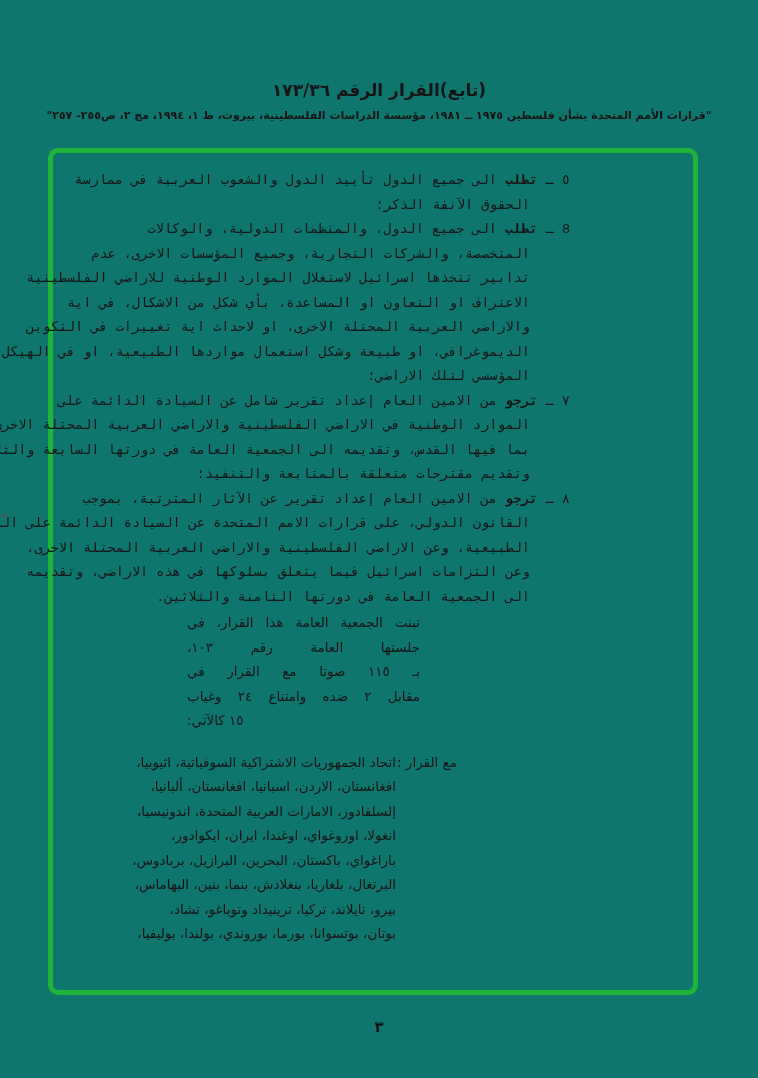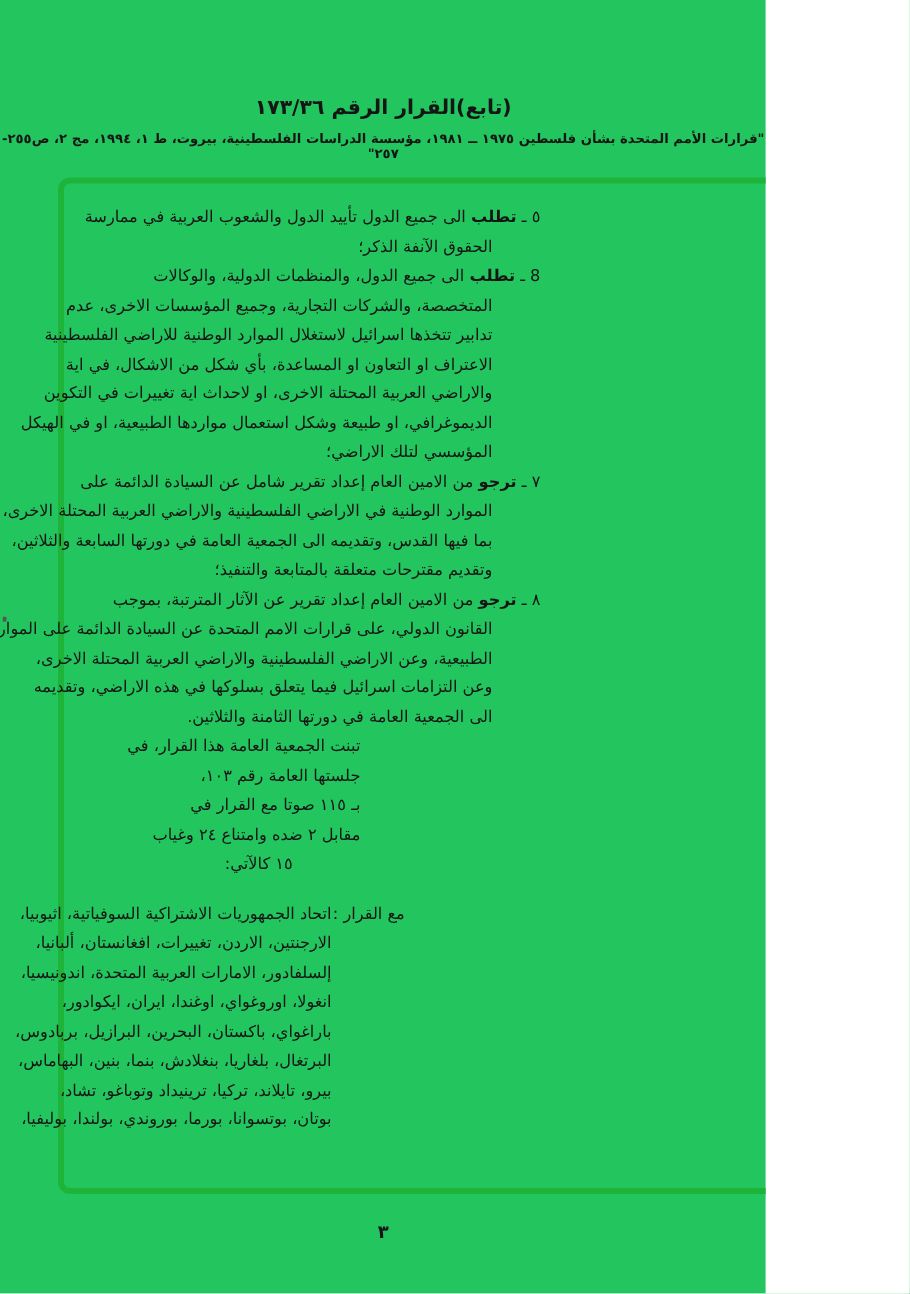--- a/index.html
+++ b/index.html
@@ -1,37 +1,37 @@
 <!DOCTYPE html>
 <html lang="ar"><head>
 <meta charset="utf-8">
 <style>
   html,body { margin:0; padding:0; background:#ffffff; }
   body { width:758px; height:1078px; font-family:"DejaVu Sans", sans-serif; }
-  .page { position:relative; width:638px; height:1078px; background:#22c55e; direction:rtl; color:#151515; overflow:hidden; }
+  .page { position:relative; width:758px; height:1078px; background:#0f766e; direction:rtl; color:#151515; overflow:hidden; }
 
   
   .header { position:absolute; top:80px; left:0; right:0; text-align:center; }
   .title  { font-size:17px; font-weight:bold; letter-spacing:0.5px; }
   .source { font-size:11px; font-weight:bold; margin-top:9px; }
 
   
   .frame { position:absolute; left:48px; top:148px; width:650px; height:847px;
            box-sizing:border-box; border:5px solid #1eb43a; border-radius:10px; }
 
   
   .content { position:absolute; left:0; right:0; top:169px;
              font-size:13.5px; line-height:24.5px; }
   .line { text-align:justify; text-align-last:justify; white-space:nowrap; }
   .line.end { text-align:left; text-align-last:right; }
   .line.endleft { text-align:center; text-align-last:left; }
   .line.out { margin-right:-40px; }  
   .bold { font-weight:bold; }
 
-  .main-col { margin:0 228px 0 178px; }
+  .main-col { margin:0 228px 0 178px;font-family:Liberation Mono, monospace; }
   .adoption { margin:0 338px 17px 187px; }
   .vote { margin:0 301px 0 184px; display:flex; align-items:flex-start; }
   .vote-label { flex:0 0 61px; text-align:right; white-space:nowrap; }
   .vote-countries { flex:1 1 auto; min-width:0; }
 
   
   .pagenum { position:absolute; top:1018px; left:0; right:0; text-align:center;
              font-size:15px; font-weight:bold; }
 
   
@@ -90,21 +90,21 @@
       <div class="line">جلستها العامة رقم ١٠٣،</div>
       <div class="line">بـ ١١٥ صوتا مع القرار في</div>
       <div class="line">مقابل ٢ ضده وامتناع ٢٤ وغياب</div>
       <div class="line endleft">١٥ كالآتي:</div>
     </div>
 
     <div class="vote">
       <div class="vote-label">مع القرار :</div>
       <div class="vote-countries">
         <div class="line">اتحاد الجمهوريات الاشتراكية السوفياتية، اثيوبيا،</div>
-        <div class="line">الارجنتين، الاردن، تغييرات، افغانستان، ألبانيا،</div>
+        <div class="line">افغانستان، الاردن، اسبانيا، افغانستان، ألبانيا،</div>
         <div class="line">إلسلفادور، الامارات العربية المتحدة، اندونيسيا،</div>
         <div class="line">انغولا، اوروغواي، اوغندا، ايران، ايكوادور،</div>
         <div class="line">باراغواي، باكستان، البحرين، البرازيل، بربادوس،</div>
         <div class="line">البرتغال، بلغاريا، بنغلادش، بنما، بنين، البهاماس،</div>
         <div class="line">بيرو، تايلاند، تركيا، ترينيداد وتوباغو، تشاد،</div>
         <div class="line">بوتان، بوتسوانا، بورما، بوروندي، بولندا، بوليفيا،</div>
       </div>
     </div>
 
   </div>

